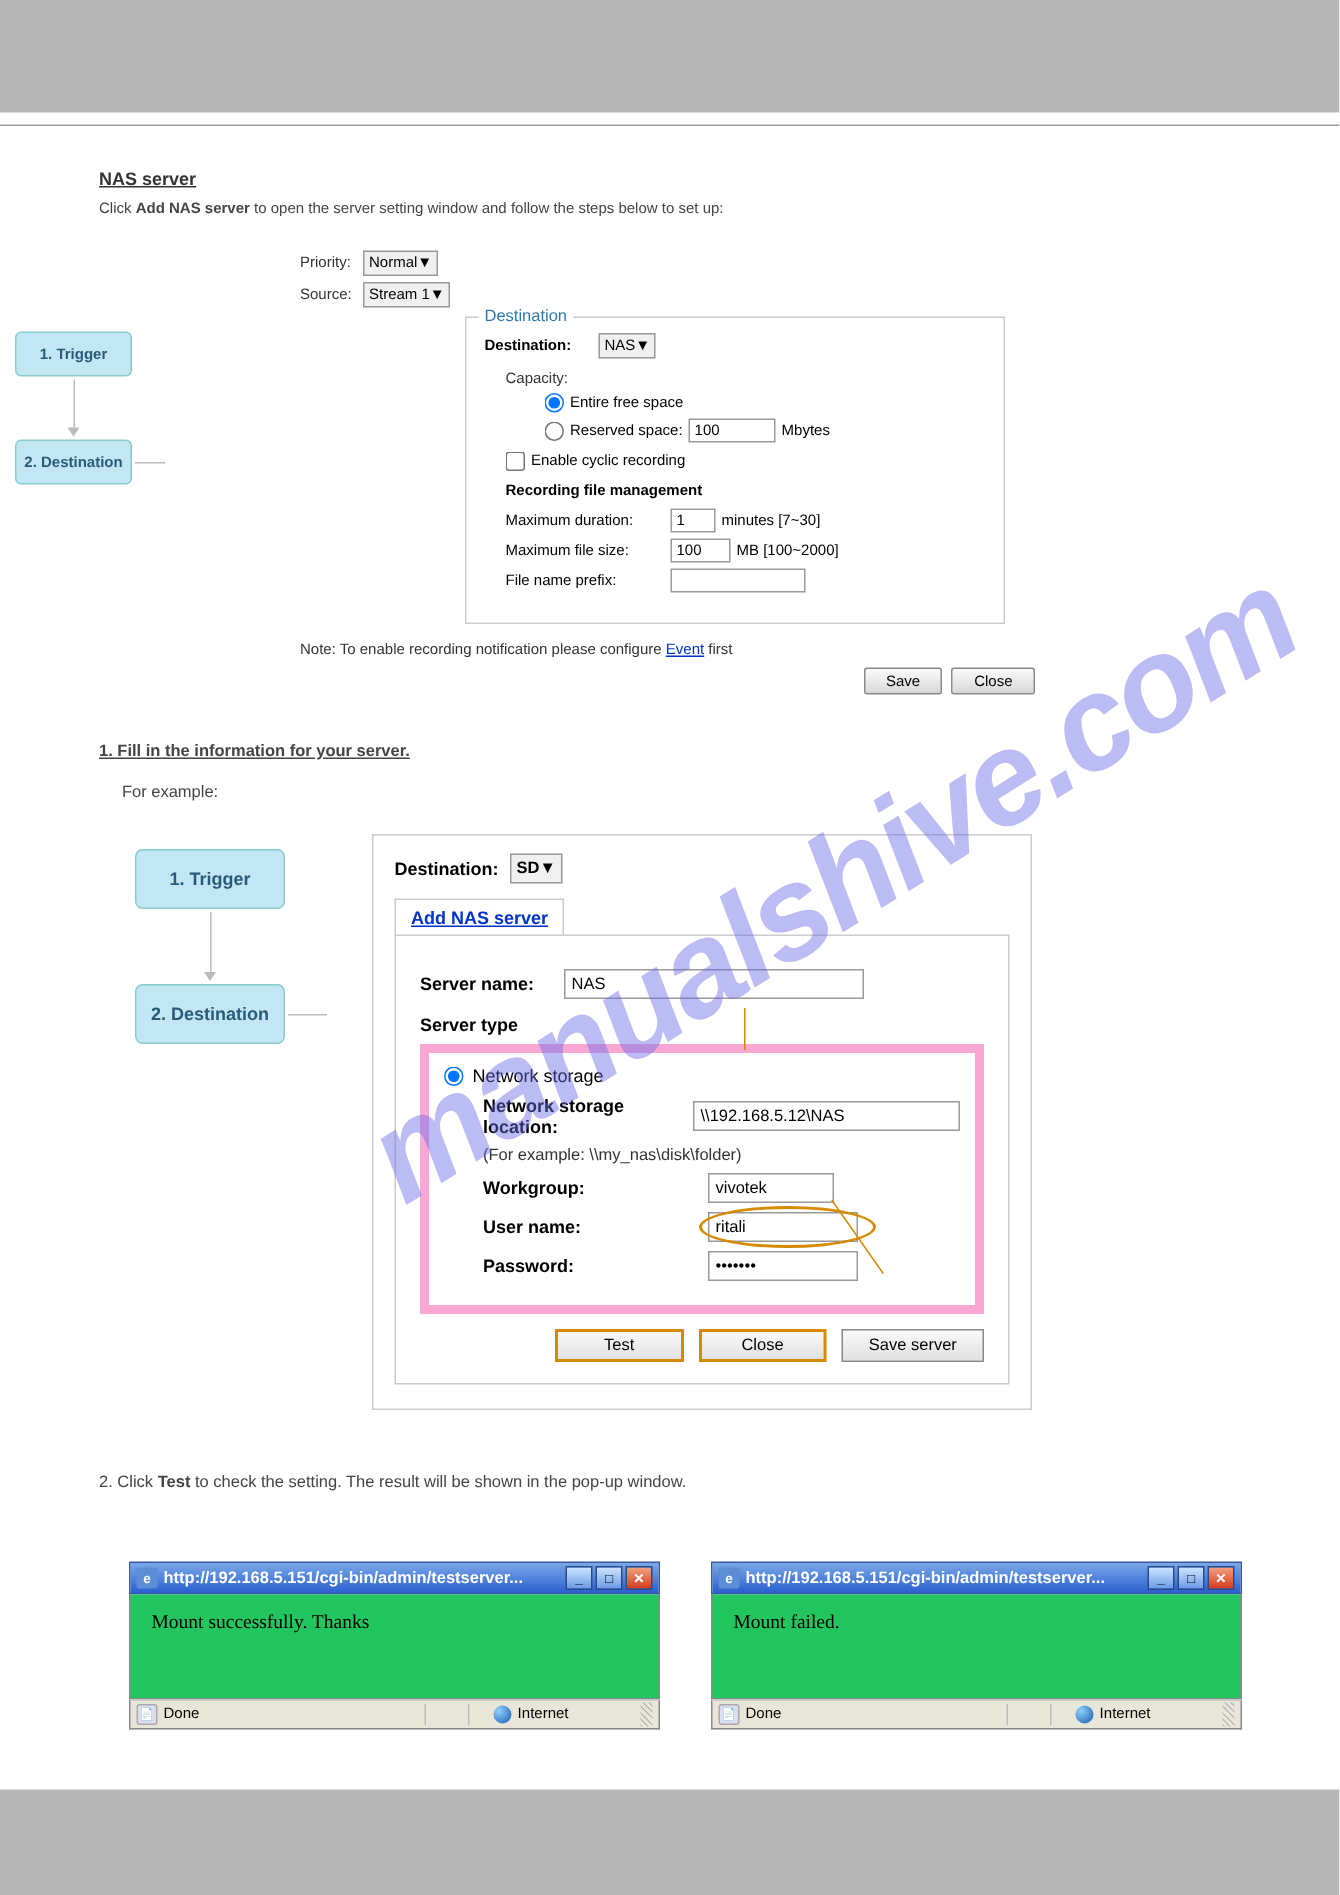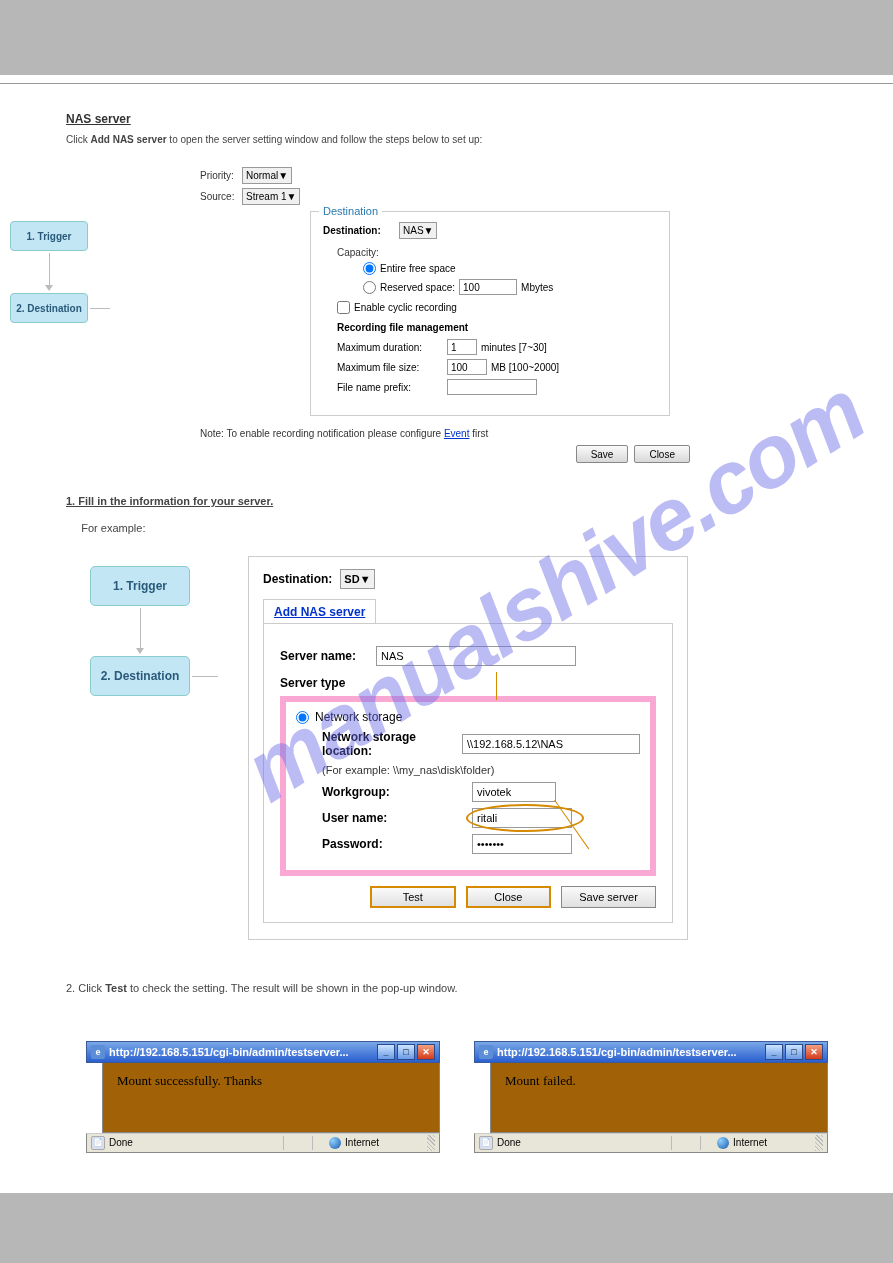--- a/index.html
+++ b/index.html
@@ -65,21 +65,21 @@
   .btn-plain { height:22px; width:100px; font-size:11px; background:linear-gradient(#fafafa,#e0e0e0); border:1px solid #888; cursor:pointer;}
   
   .dialogs { display:flex; gap:34px; margin:44px 0 40px 86px;}
   .dialog { width:354px; }
   .dlg-title { background:linear-gradient(#7aa8e8,#2a5fcf); height:22px; display:flex; align-items:center; padding:0 4px; gap:4px; color:#fff; font-size:11px; font-weight:bold; border:1px solid #3a5a9a;}
   .dlg-title .ie-icon { width:14px; height:14px; background:#5b8ed6; border-radius:2px; display:flex; align-items:center; justify-content:center; font-size:9px; color:#fff;}
   .dlg-title .ttxt { flex:1; white-space:nowrap; overflow:hidden; text-overflow:ellipsis;}
   .win-btns { display:flex; gap:2px;}
   .win-btn { width:18px; height:16px; background:linear-gradient(#cde4ff,#6a9ae6); border:1px solid #2a4a8a; display:flex; align-items:center; justify-content:center; font-size:9px; color:#000; cursor:pointer;}
   .win-btn.close { background:linear-gradient(#f4a080,#d43a1a); color:#fff;}
-  .dlg-body { background:#a16207; border:1px solid #888; border-top:none; height:70px; padding:10px 14px; font-family:'Times New Roman',serif; font-size:13px;margin-left:16px;}
+  .dlg-body { background:#22c55e; border:1px solid #888; border-top:none; height:70px; padding:10px 14px; font-family:'Times New Roman',serif; font-size:13px;}
   .dlg-status { background:#e8e6d8; border:1px solid #888; border-top:1px solid #ccc; height:20px; display:flex; align-items:center; font-size:10px; padding:0 4px; gap:4px;}
   .dlg-status .done-icon { width:14px; height:14px; background:#dde; border:1px solid #aaa; border-radius:2px; display:flex; align-items:center; justify-content:center; font-size:8px;}
   .dlg-status .spacer { flex:1; }
   .dlg-status .grip { width:8px; height:16px; background:repeating-linear-gradient(45deg,#bbb,#bbb 1px,transparent 1px,transparent 3px);}
   .dlg-status .sep { width:1px; height:14px; background:#bbb; margin:0 12px;}
   .dlg-status .globe { width:12px; height:12px; background:radial-gradient(circle at 30% 30%, #8fd0ff, #1a5aaa); border-radius:50%;}
   
   .gray-bar-bot { background:#b7b7b7; height:98px; margin-top:10px; width:100%;}
   
   

